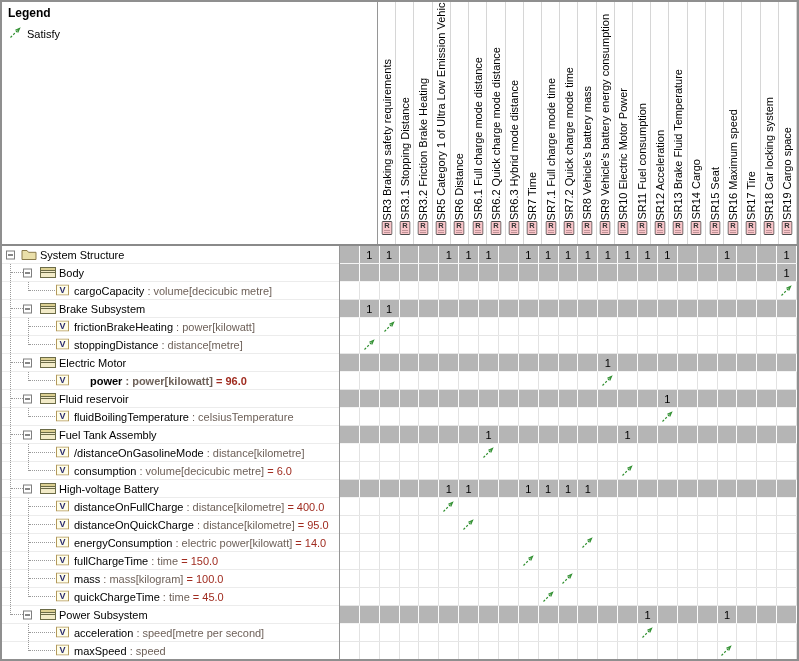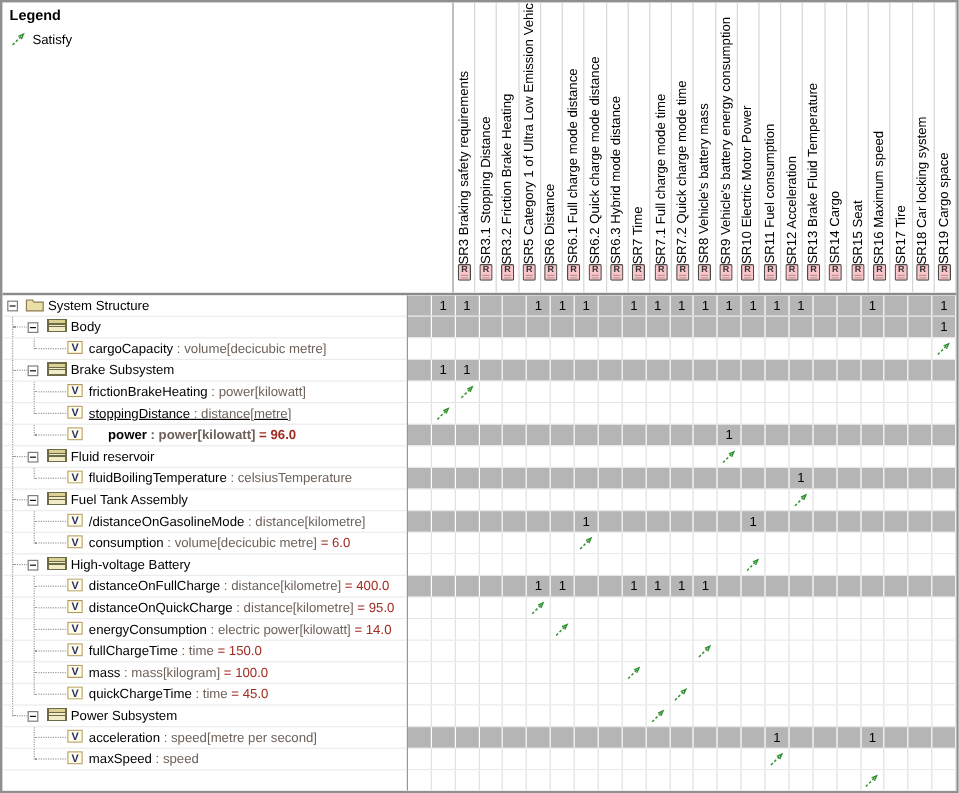--- a/index.html
+++ b/index.html
@@ -324,21 +324,34 @@
           <span class="lbl" style="left: 72px;"><span>frictionBrakeHeating</span><span class="ty"> : power[kilowatt]</span></span>
         </div>
         <div class="trow">
           <div class="gv" style="left: 8px; top: 0px; bottom: 0px;"></div>
           <div class="gv" style="left: 26px; top: 0px; bottom: 50%;"></div>
           <div class="gh" style="left: 27px; width: 26px;"></div>
           <span class="ticon" style="left: 54px;"><svg width="13" height="11" viewBox="0 0 13 11">
               <rect x="0.5" y="0.5" width="12" height="10" fill="#fffee9" stroke="#b2985a"></rect>
               <text x="6.5" y="8.6" text-anchor="middle" font-size="9" font-weight="bold" fill="#2b2b6e" font-family="Liberation Sans,sans-serif">V</text>
             </svg></span>
-          <span class="lbl" style="left: 72px; text-decoration: underline;"><span>stoppingDistance</span><span class="ty"> : distance[metre]</span></span>
+          <span class="lbl" style="left: 72px;"><span>stoppingDistance</span><span class="ty"> : distance[metre]</span></span>
+        </div>
+        <div class="trow">
+          <div class="gv" style="left: 8px; top: 0px; bottom: 0px;"></div>
+          <div class="gh" style="left: 9px; width: 12px;"></div>
+          <div class="expander" style="left: 21px;">
+            <div class="minus"></div>
+          </div>
+          <span class="ticon" style="left: 37px;"><svg width="17" height="12" viewBox="0 0 17 12" shape-rendering="crispEdges">
+              <rect x="1" y="1" width="15" height="10" fill="#f2ebc8" stroke="#6b6b47"></rect>
+              <rect x="1" y="1" width="15" height="3.5" fill="#dcd092" stroke="#6b6b47"></rect>
+              <line x1="1" y1="6.5" x2="16" y2="6.5" stroke="#6b6b47"></line>
+            </svg></span>
+          <span class="lbl" style="left: 57px;"><span>Electric Motor</span></span>
         </div>
         <div class="trow">
           <div class="gv" style="left: 8px; top: 0px; bottom: 0px;"></div>
           <div class="gv" style="left: 26px; top: 0px; bottom: 50%;"></div>
           <div class="gh" style="left: 27px; width: 26px;"></div>
           <span class="ticon" style="left: 54px;"><svg width="13" height="11" viewBox="0 0 13 11">
               <rect x="0.5" y="0.5" width="12" height="10" fill="#fffee9" stroke="#b2985a"></rect>
               <text x="6.5" y="8.6" text-anchor="middle" font-size="9" font-weight="bold" fill="#2b2b6e" font-family="Liberation Sans,sans-serif">V</text>
             </svg></span>
           <span class="lbl" style="left: 88px; font-weight: bold;"><span>power</span><span class="ty"> : power[kilowatt]</span><span class="vl"> = 96.0</span></span>

